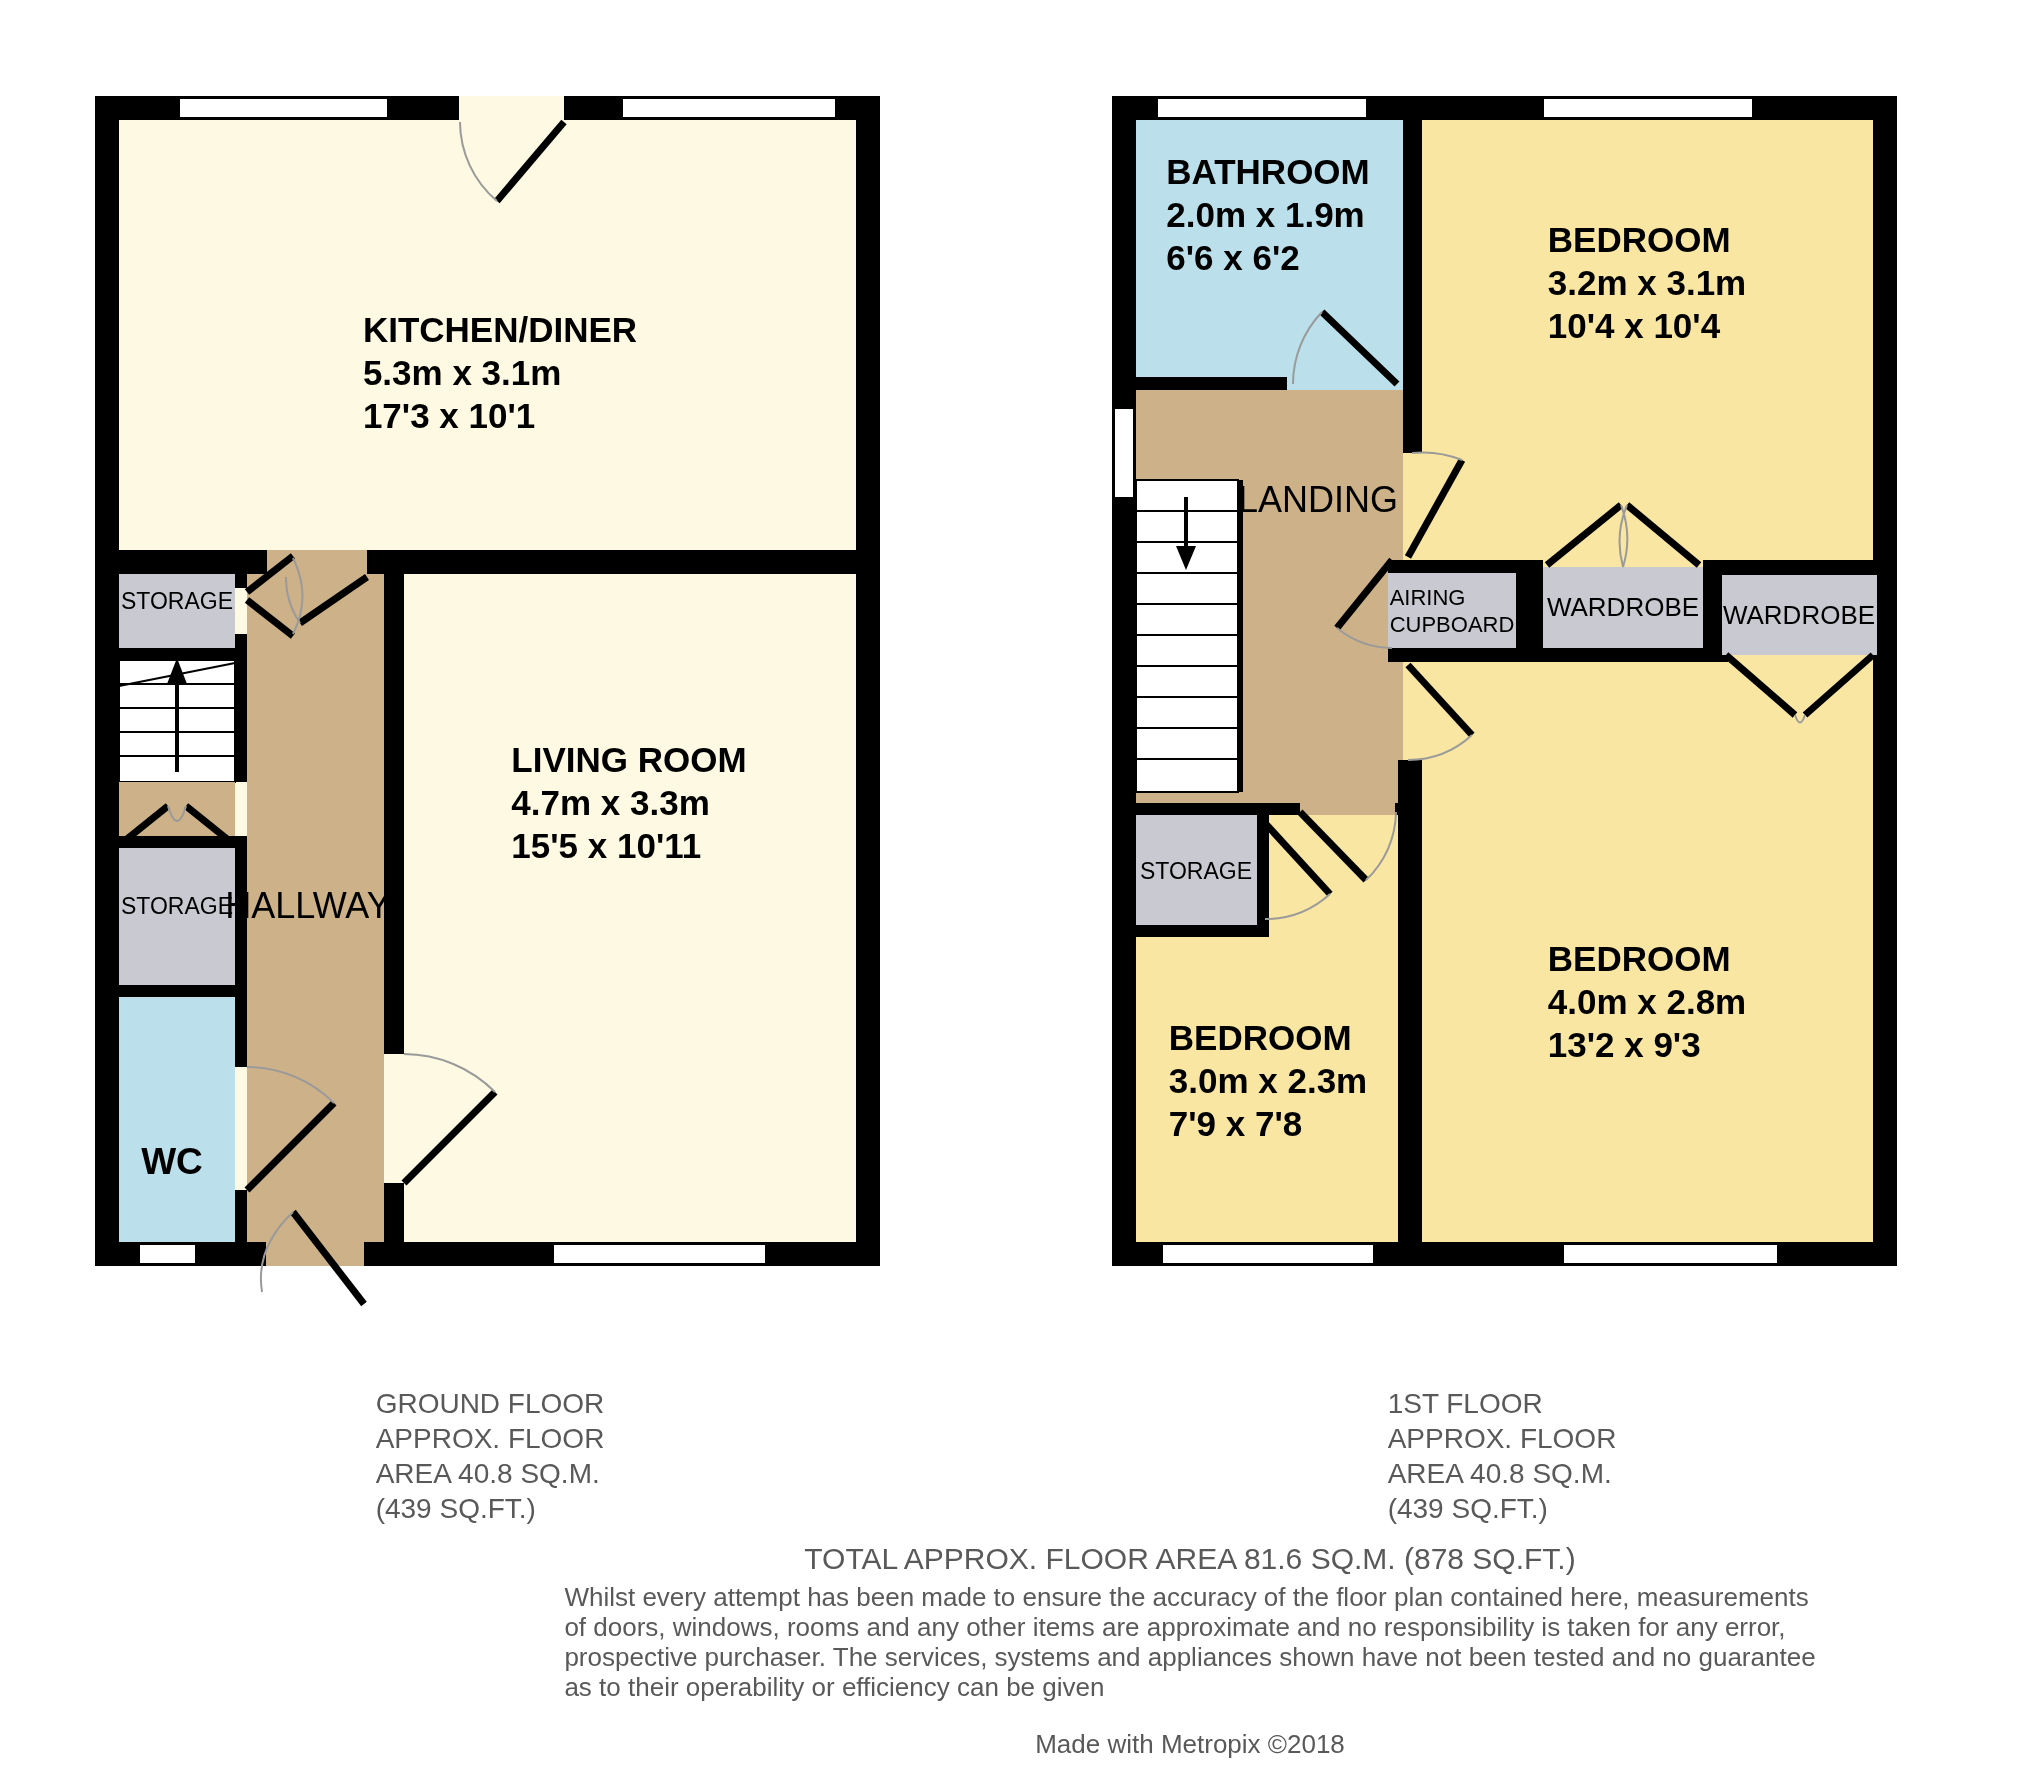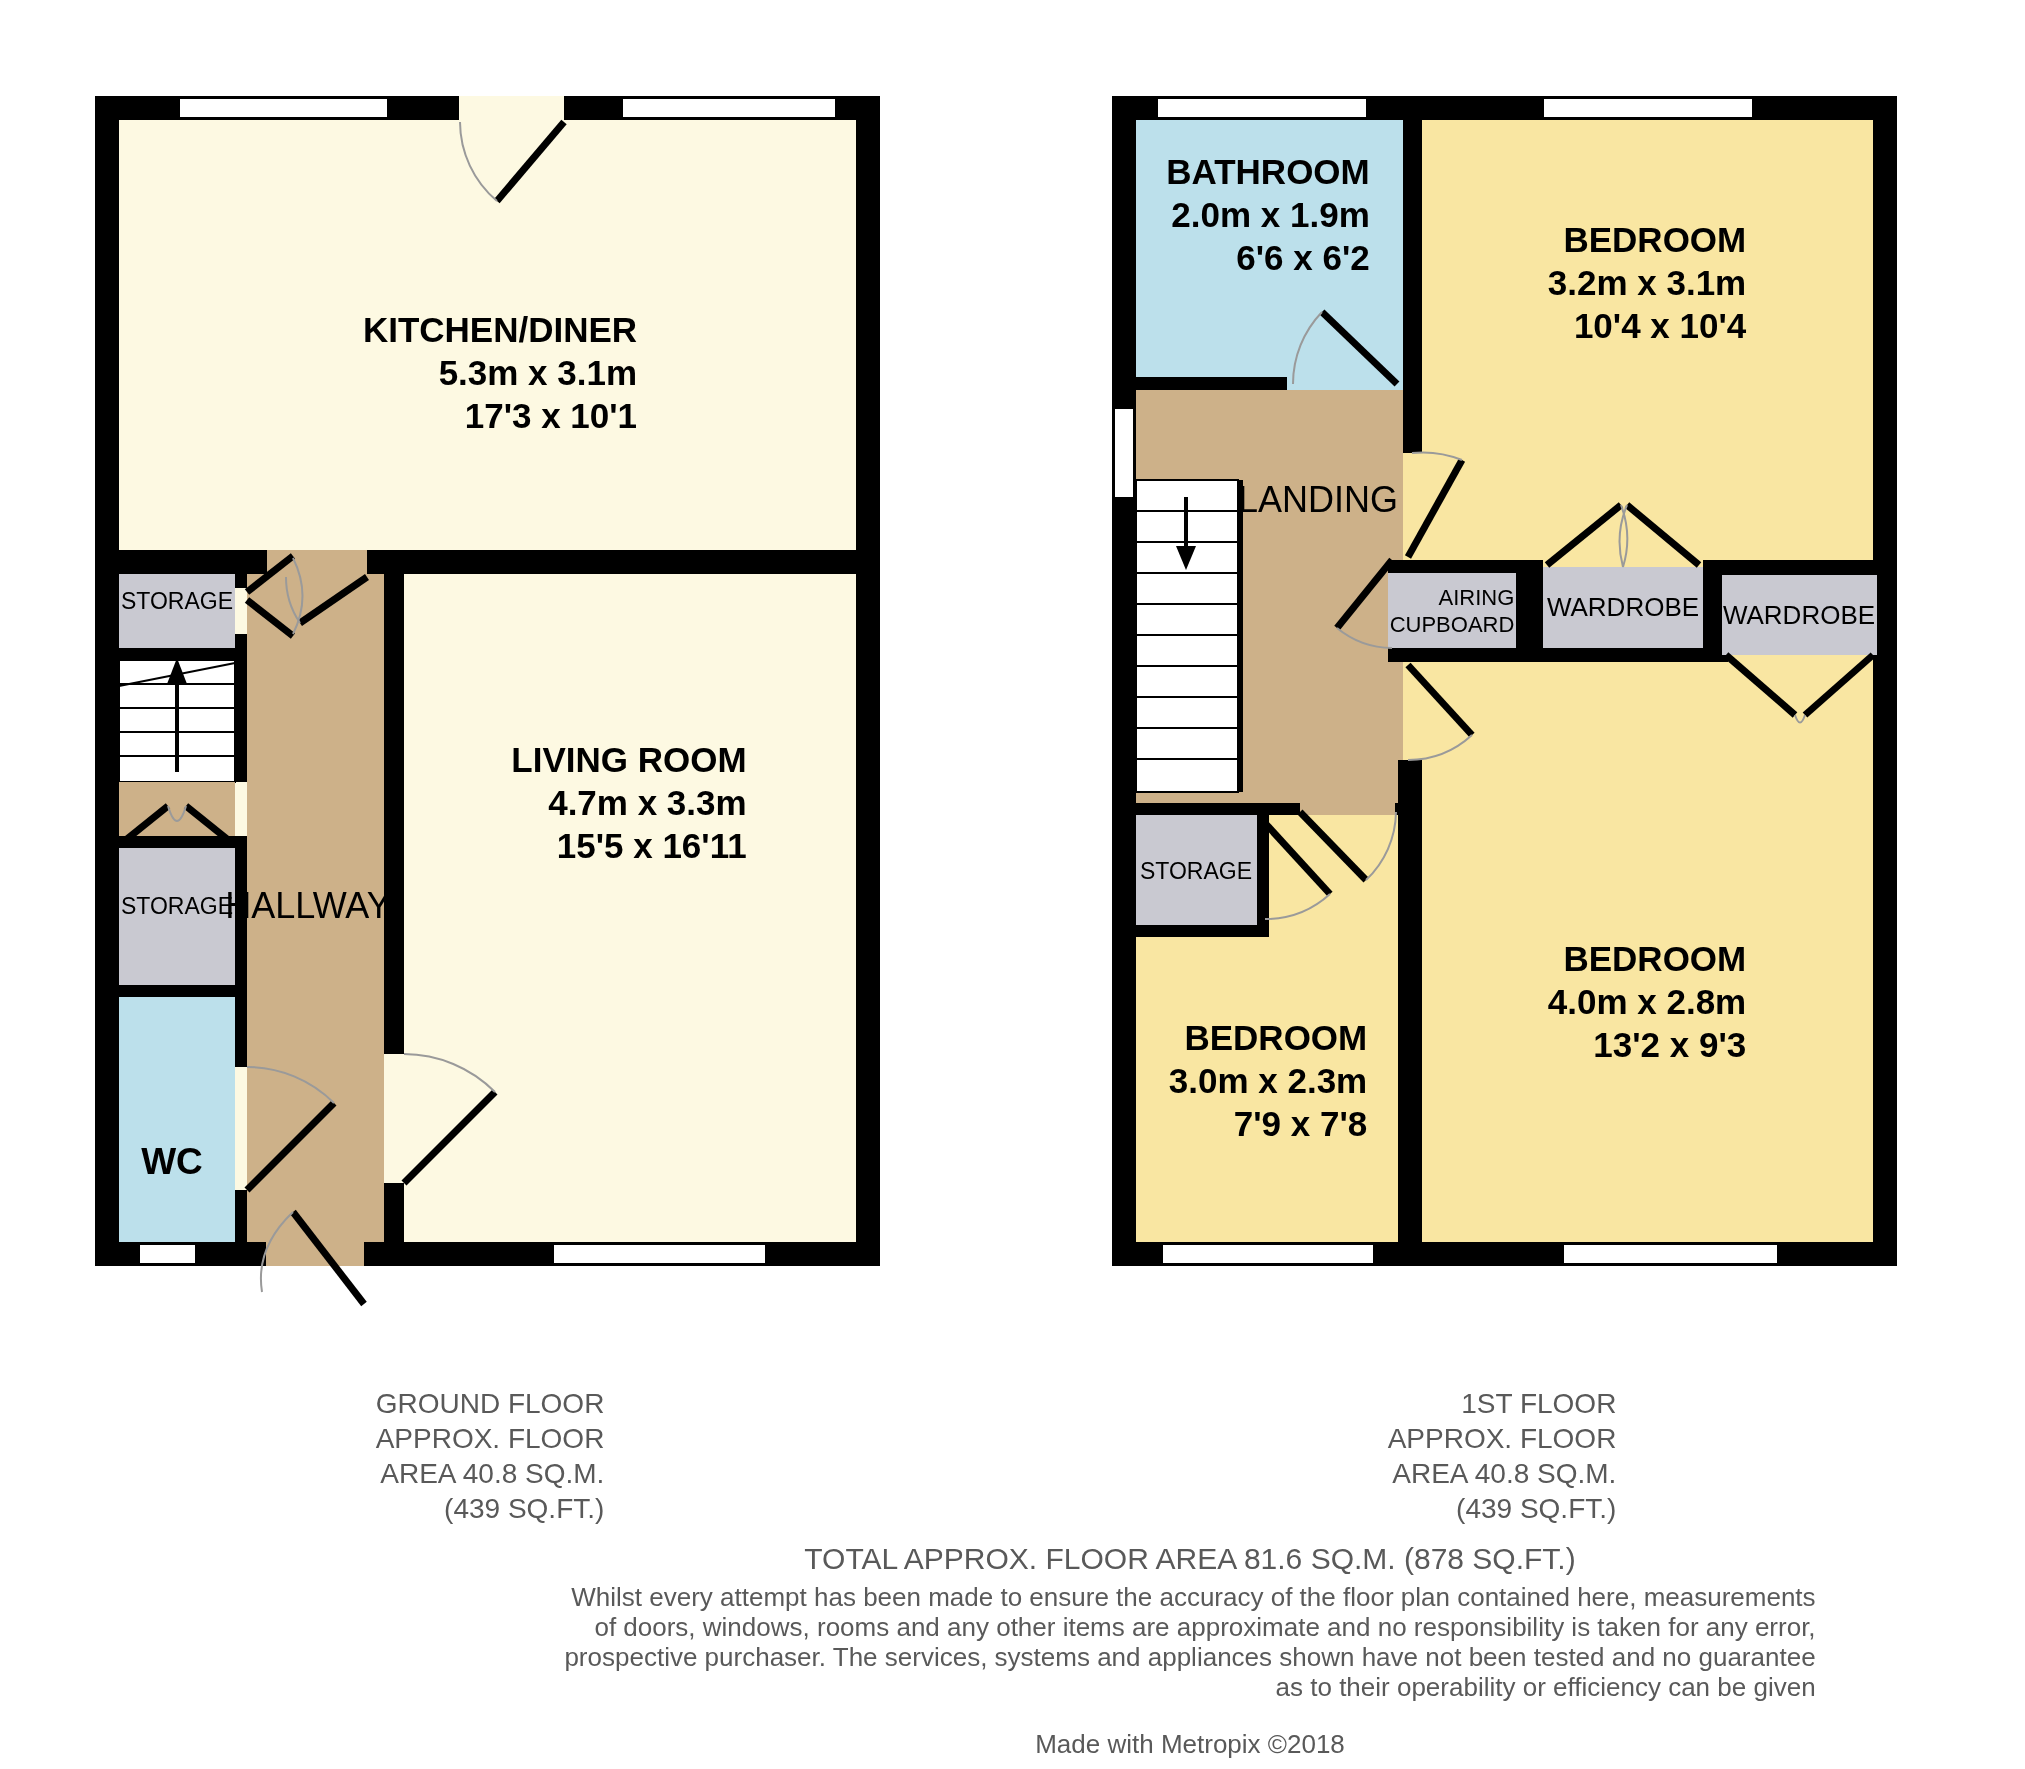--- a/index.html
+++ b/index.html
@@ -10,21 +10,21 @@
   .f-room{fill:var(--room);}
   .f-bed{fill:var(--bedroom);}
   .f-hall{fill:var(--hall);}
   .f-wet{fill:var(--wet);}
   .f-store{fill:var(--storage);}
   .f-win{fill:var(--window);stroke:var(--wall);stroke-width:2;}
   .tread{stroke:var(--wall);stroke-width:2;}
   .leaf{stroke:var(--wall);stroke-width:7;}
   .arrow{stroke:var(--wall);stroke-width:4;}
   .arc{stroke:var(--arc);stroke-width:2;fill:none;}
-  .lbl{position:absolute;transform:translateX(-50%);text-align:right;white-space:nowrap;color:#000;}
+  .lbl{position:absolute;transform:translateX(-50%);text-align:left;white-space:nowrap;color:#000;}
   .room-lbl{font-weight:bold;font-size:35px;line-height:43px;}
   .small-lbl{font-size:23px;line-height:26px;}
   .mid-lbl{font-size:26px;line-height:28px;}
   .hall-lbl{font-size:36px;line-height:36px;}
   .wc-lbl{font-weight:bold;font-size:37px;line-height:40px;margin-top:16px;}
   .airing-lbl{font-size:22px;line-height:27px;}
   .cap{font-size:28px;line-height:35px;color:var(--caption);}
   .total-lbl{font-size:30px;line-height:34px;color:var(--caption);}
   .disc{font-size:26px;line-height:30px;color:var(--caption);}
 </style>
@@ -181,21 +181,21 @@
 
   <div class="lbl room-lbl" style="left:500px;top:308px">
     <div>KITCHEN/DINER</div>
     <div>5.3m x 3.1m</div>
     <div>17'3 x 10'1</div>
   </div>
 
   <div class="lbl room-lbl" style="left:629px;top:738px">
     <div>LIVING ROOM</div>
     <div>4.7m x 3.3m</div>
-    <div>15'5 x 16'11</div>
+    <div>15'5 x 10'11</div>
   </div>
 
   <div class="lbl small-lbl" style="left:177px;top:588px">STORAGE</div>
   <div class="lbl small-lbl" style="left:177px;top:893px">STORAGE</div>
   <div class="lbl hall-lbl" style="left:308px;top:888px">HALLWAY</div>
   <div class="lbl wc-lbl" style="left:172px;top:1126px">WC</div>
 
   <div class="lbl room-lbl" style="left:1268px;top:150px">
     <div>BATHROOM</div>
     <div>2.0m x 1.9m</div>

